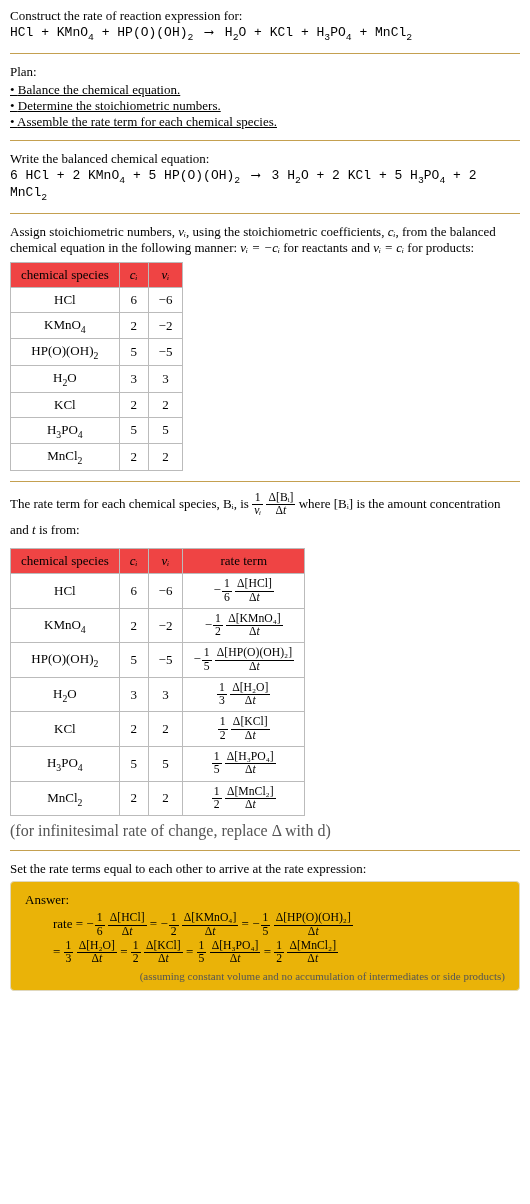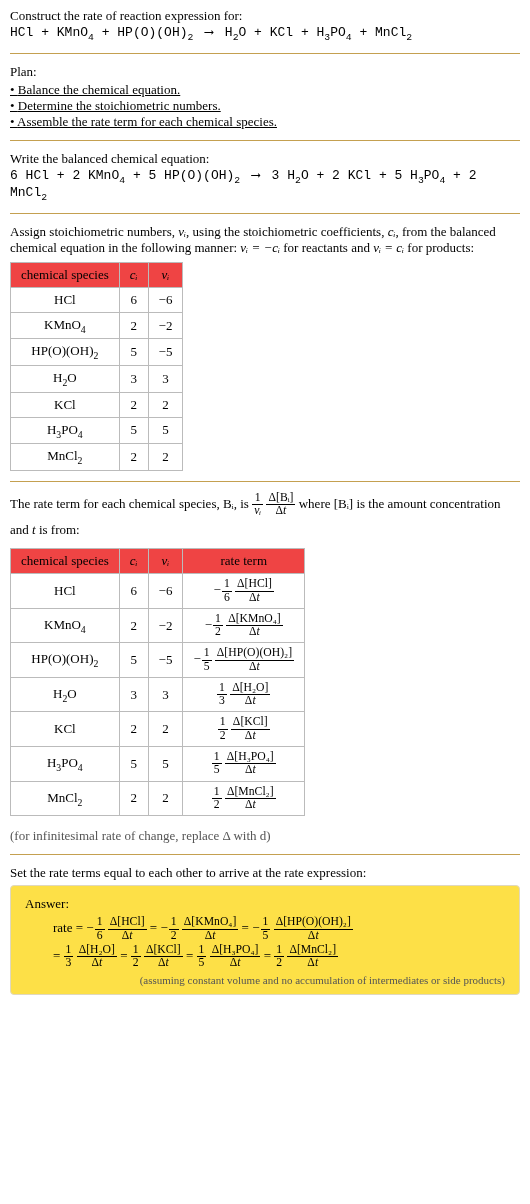--- a/index.html
+++ b/index.html
@@ -38,32 +38,32 @@
   display: inline-block;
   vertical-align: middle;
   text-align: center;
   font-size: 0.9em;
   line-height: 1.05;
 }
 .frac .num { display: block; padding: 0 2px; }
 .frac .den { display: block; border-top: 1px solid #000; padding: 0 2px; }
 .neg { margin-right: 1px; }
 .answer-box {
-  background: #fde047;
+  background: #eab308;
   border: 1px solid #e0d8be;
   border-radius: 4px;
   padding: 10px 14px 8px 14px;
   margin-top: 4px;
 }
 .answer-box .label { margin-bottom: 4px; }
 .rate-line { margin-left: 28px; margin-bottom: 2px; line-height: 1.8; }
 .note {
-  font-size: 13px;
+  font-size: 16px;
   color: #555;
-  margin-top: 12px;
+  margin-top: 6px;
 }
 .answer-note {
   font-size: 11px;
   color: #555;
   text-align: right;
   margin-top: 4px;
 }
 .ital { font-style: italic; }
 .expr-line { line-height: 1.9; }
 </style>

